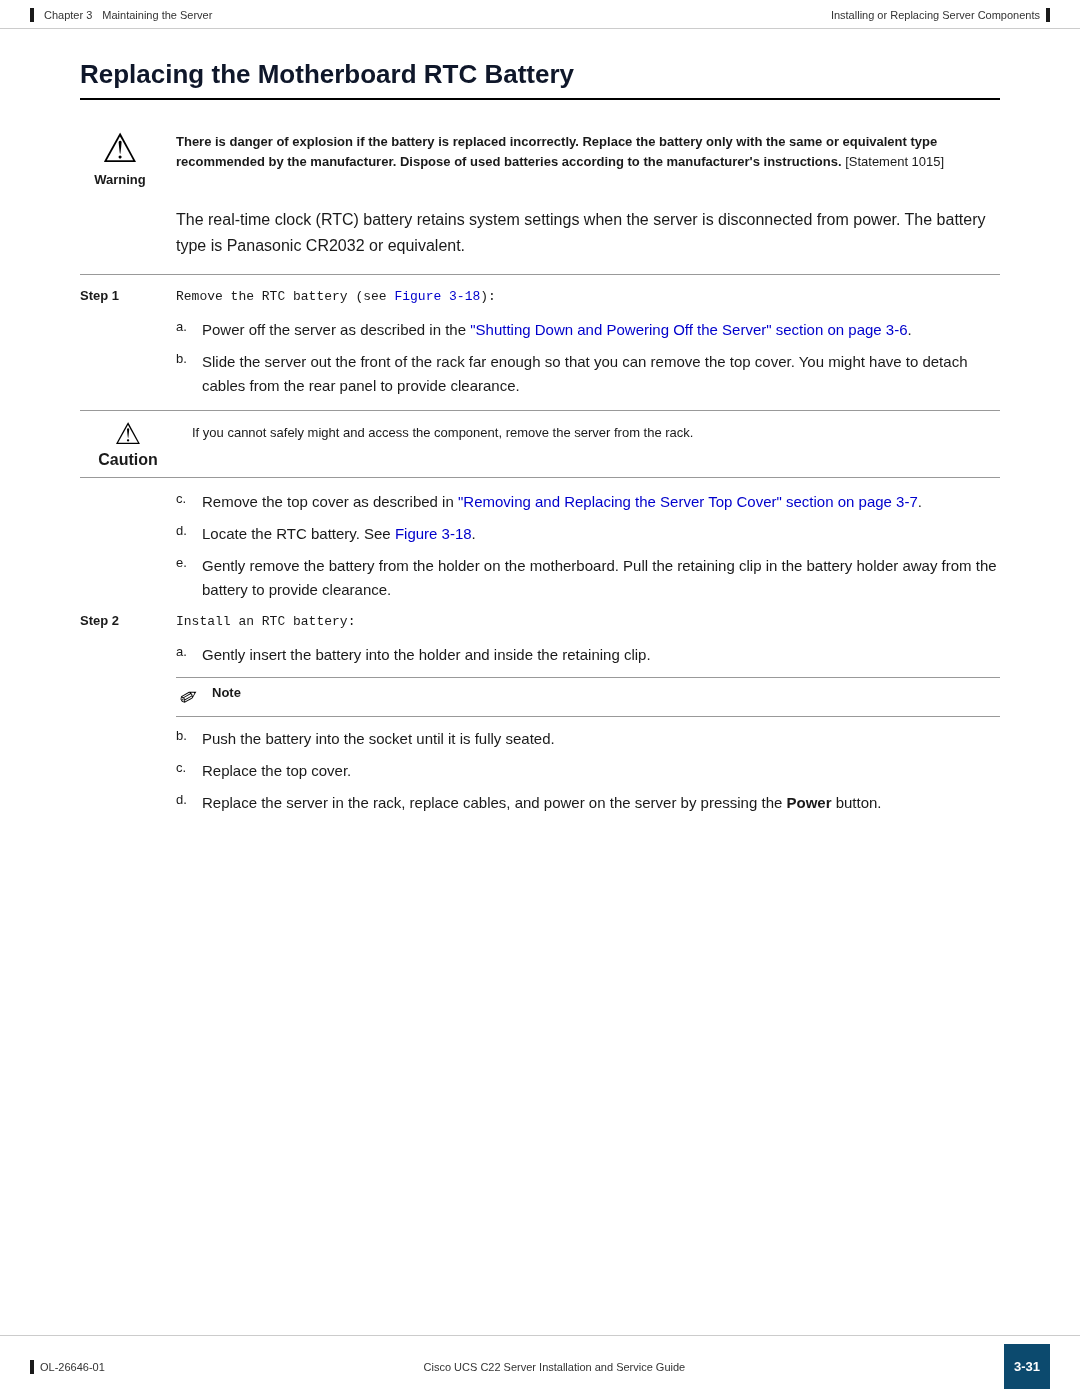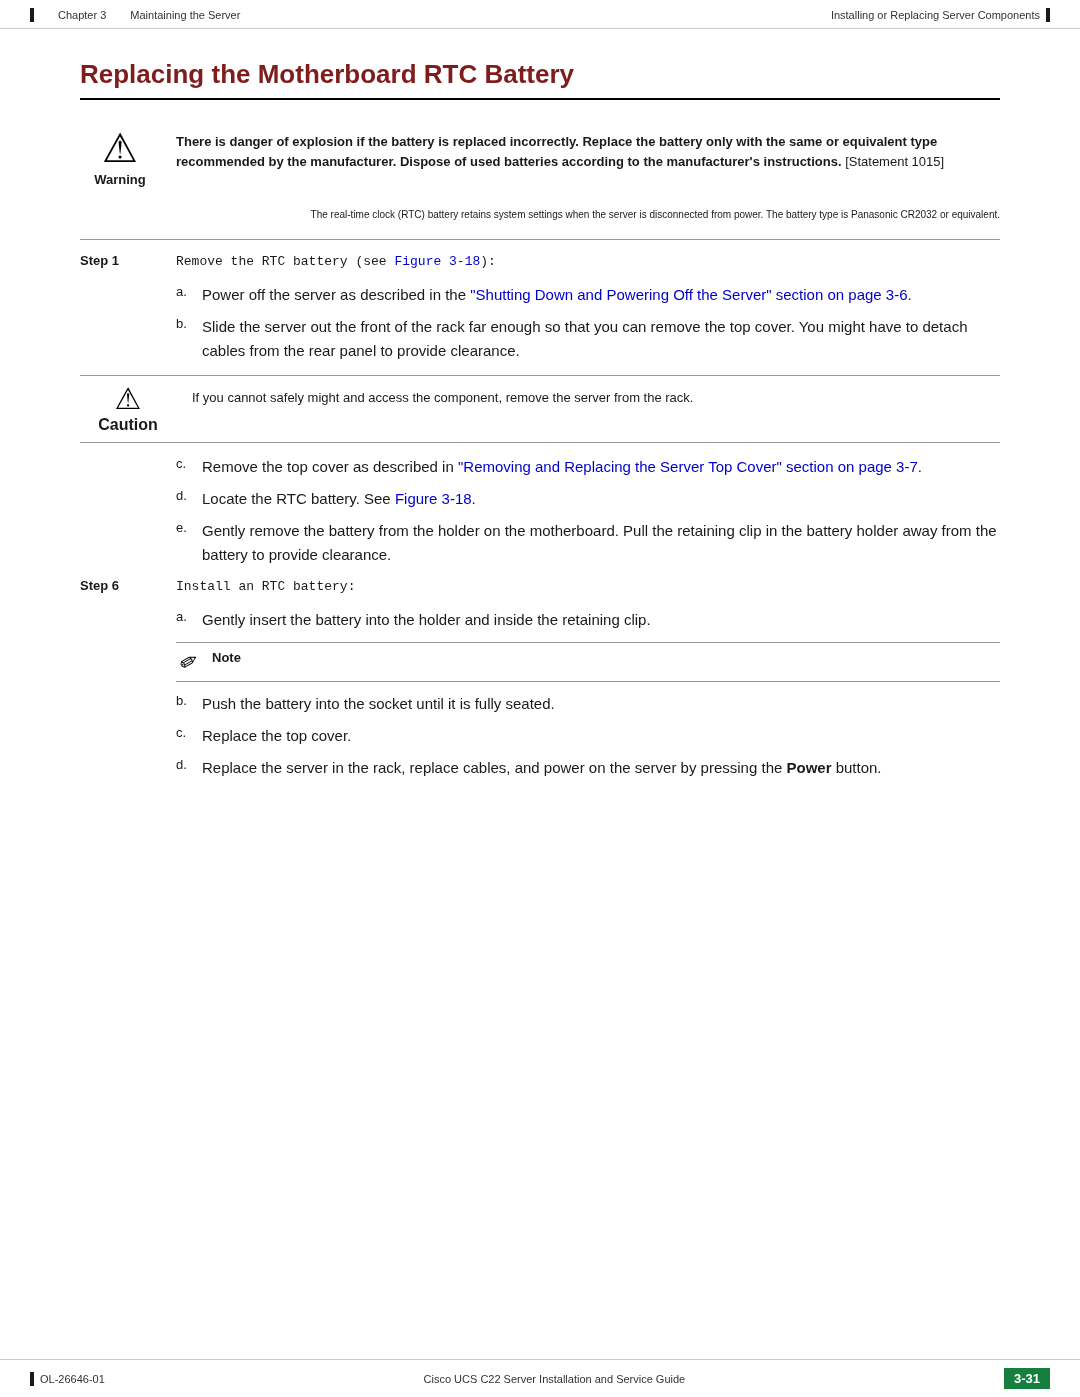--- a/index.html
+++ b/index.html
@@ -19,21 +19,21 @@
       justify-content: space-between;
       align-items: center;
       padding: 8px 30px 6px 30px;
       border-bottom: 1px solid #ccc;
       font-size: 11px;
       color: #333;
     }
     .page-header-left {
       display: flex;
       align-items: center;
-      gap: 24px;
+      gap: 10px;
     }
     .header-bar-left {
       width: 4px;
       height: 14px;
       background: #1a1a1a;
       display: inline-block;
     }
     .page-header-right {
       display: flex;
       align-items: center;
@@ -49,21 +49,21 @@
     
     .content-area {
       padding: 30px 80px 60px 80px;
     }
 
     
     .page-title {
       font-size: 26px;
       font-weight: bold;
       margin-bottom: 28px;
-      color: #7f1d1d;
+      color: #0f172a;
       border-bottom: 2px solid #000;
       padding-bottom: 8px;
     }
 
     
     .warning-block {
       display: flex;
       align-items: flex-start;
       gap: 16px;
       margin-bottom: 20px;
@@ -90,24 +90,23 @@
       padding-top: 4px;
     }
     .warning-text strong {
       font-weight: bold;
     }
 
     
     .body-para {
       margin-left: 96px;
       margin-bottom: 10px;
-      font-size: 10px;
+      font-size: 16px;
       line-height: 1.6;
       color: #1a1a1a;
-      text-align: right;
     }
 
     
     .steps-separator {
       border: none;
       border-top: 1px solid #999;
       margin: 16px 0 12px 0;
     }
 
     
@@ -230,24 +229,24 @@
       height: 14px;
       background: #1a1a1a;
       display: inline-block;
     }
     .footer-right {
       display: flex;
       align-items: center;
       gap: 0;
     }
     .footer-page-box {
-      background: #15803d;
+      background: #0c4a6e;
       color: #fff;
       font-weight: bold;
-      padding: 3px 10px;
+      padding: 15px 10px;
       font-size: 13px;
     }
 
     .note-row {
       display: flex;
       align-items: flex-start;
       gap: 10px;
       width: 100%;
     }
   </style>
@@ -316,21 +315,21 @@
     <span class="sub-step-label">d.</span>
     <span class="sub-step-content">Locate the RTC battery. See <a href="#">Figure 3-18</a>.</span>
   </div>
 
   <div class="sub-step">
     <span class="sub-step-label">e.</span>
     <span class="sub-step-content">Gently remove the battery from the holder on the motherboard. Pull the retaining clip in the battery holder away from the battery to provide clearance.</span>
   </div>
 
   <div class="step-row" style="margin-top:10px;">
-    <span class="step-label">Step 6</span>
+    <span class="step-label">Step 2</span>
     <span class="step-content">Install an RTC battery:</span>
   </div>
 
   <div class="sub-step">
     <span class="sub-step-label">a.</span>
     <span class="sub-step-content">Gently insert the battery into the holder and inside the retaining clip.</span>
   </div>
 
   <div class="note-block">
     <div class="note-row">

